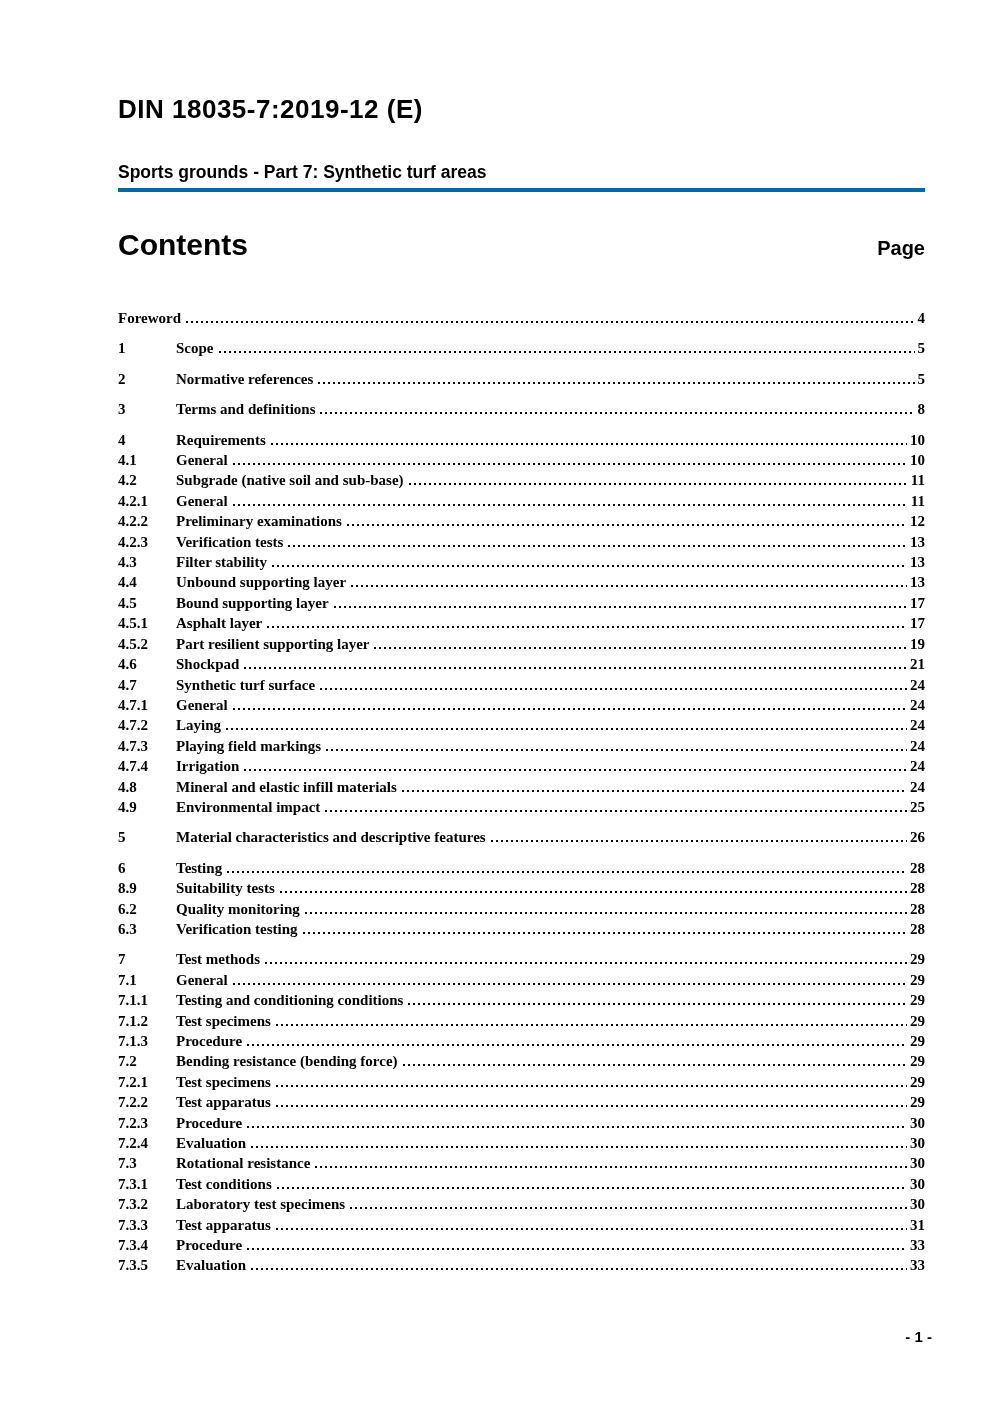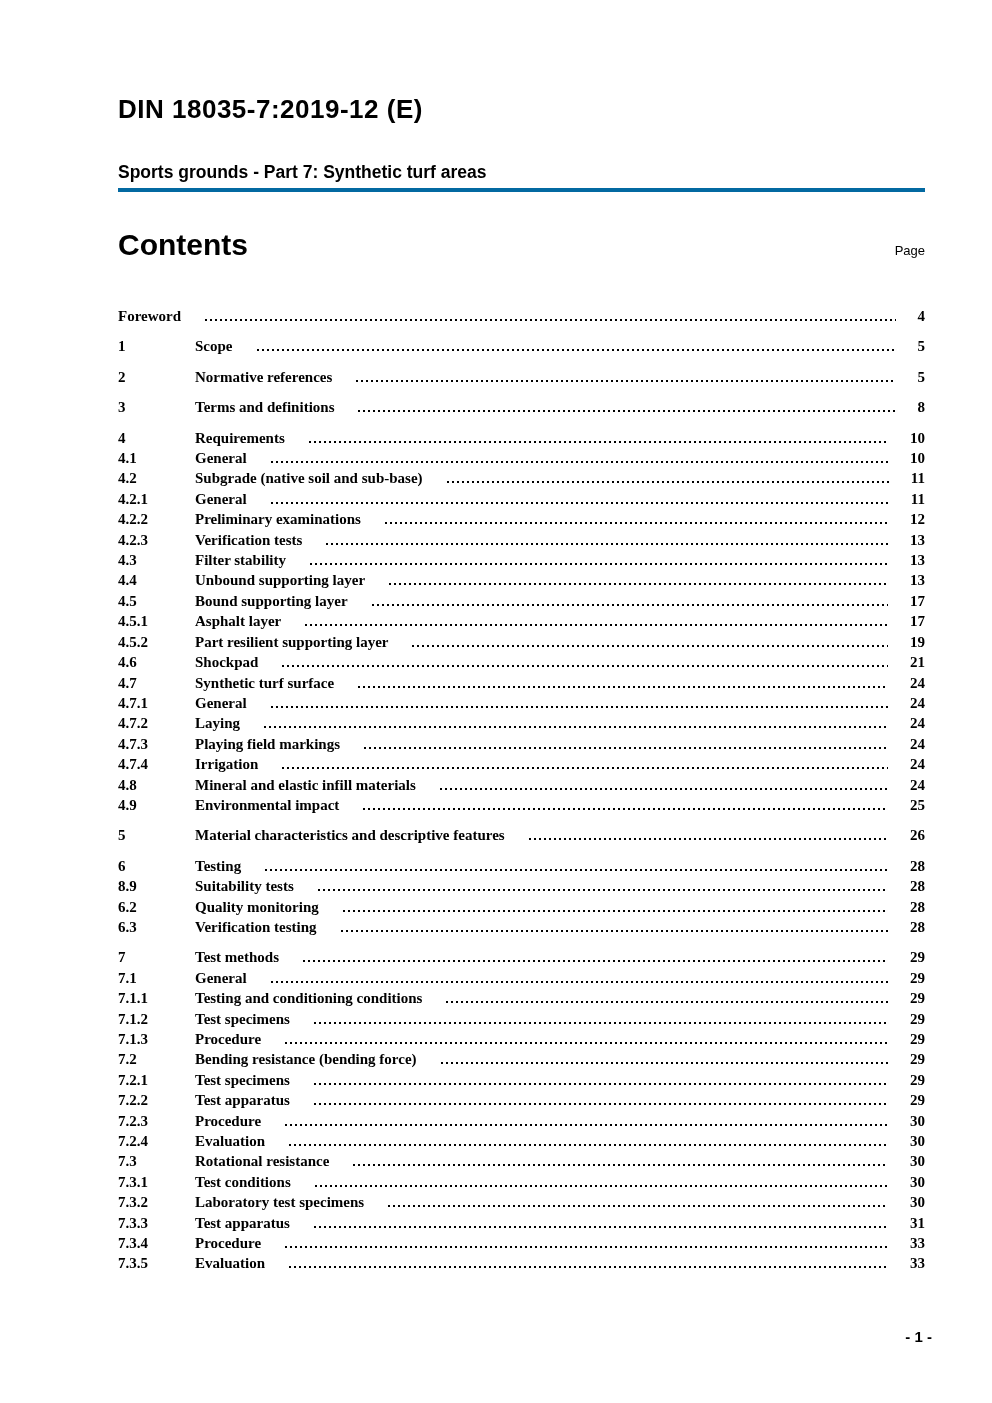--- a/index.html
+++ b/index.html
@@ -46,35 +46,34 @@
     align-items: baseline;
   }
   .contents-title {
     font-family: "Liberation Sans", sans-serif;
     font-weight: bold;
     font-size: 30px;
     line-height: 26px;
   }
   .page-col-label {
     font-family: "Liberation Sans", sans-serif;
-    font-weight: normal;
-    font-size: 13px;
+    font-weight: bold;
+    font-size: 20px;
   }
   .toc-list {
     margin-top: 48px;
     font-family: "Liberation Serif", "DejaVu Serif", serif;
     font-weight: bold;
     font-size: 15px;
   }
   .toc-entry {
     display: flex;
     align-items: baseline;
     line-height: 20.4px;
     white-space: nowrap;
-    gap: 19px;
   }
   .toc-entry.group-start {
     margin-top: 10px;
   }
   .toc-num {
     flex: 0 0 58px;
   }
   .toc-title {
     flex: 0 0 auto;
   }

